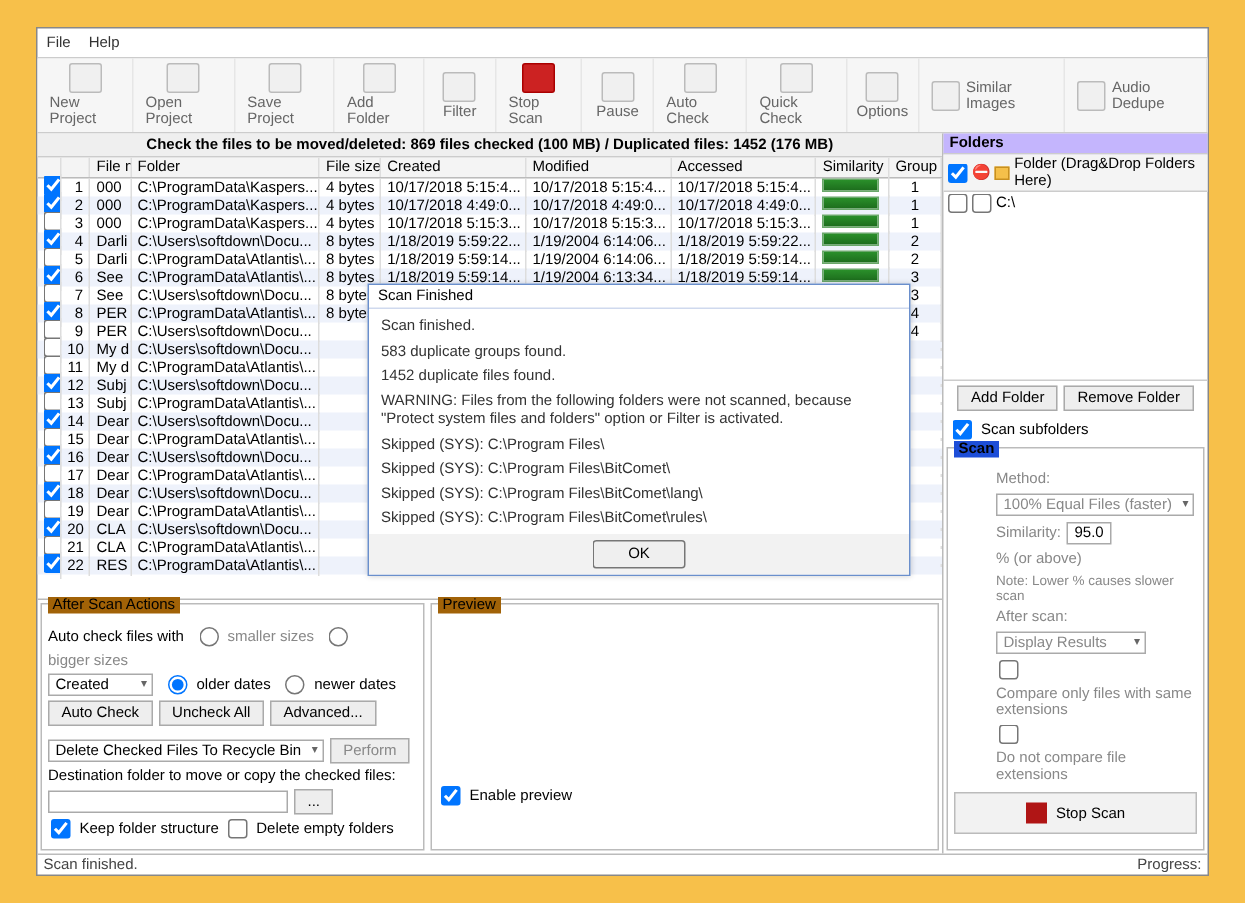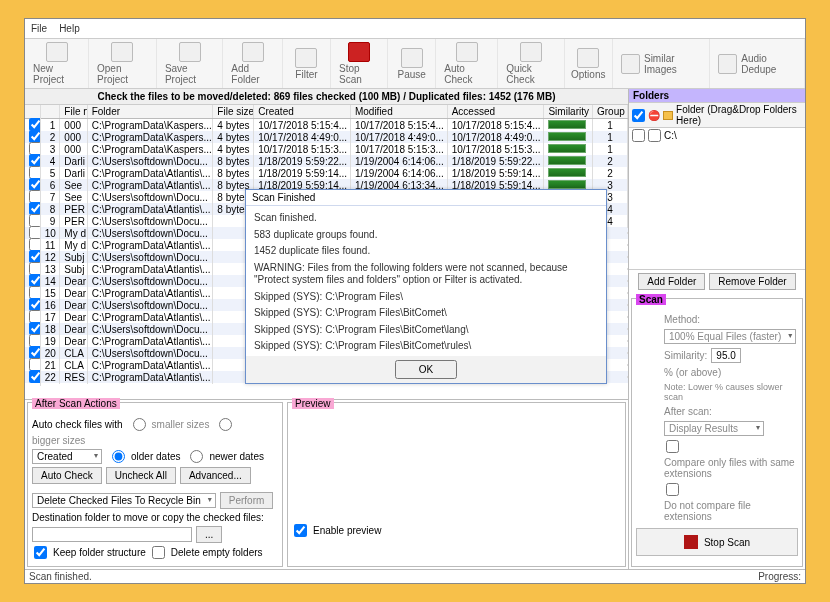--- a/index.html
+++ b/index.html
@@ -37,38 +37,38 @@
 .grow input { margin: 0; }
 .simbar { height: 9px; width: 38px; background: linear-gradient(#2a8f2a,#1d6d1d); border: 1px solid #6aa86a; display: inline-block; }
 .dialog { position: absolute; left: 220px; top: 84px; width: 362px; background: #fff; border: 1px solid #6a8fcc; box-shadow: 0 0 4px rgba(0,0,0,.2); }
 .dlg-title { background: #fff; padding: 2px 6px; border-bottom: 1px solid #cfd9ee; }
 .dlg-body { padding: 6px 8px; background: #fff; color: #333; line-height: 1.25; max-height: 150px; overflow: hidden; }
 .dlg-body p { margin-bottom: 4px; }
 .dlg-foot { text-align: center; padding: 4px; background: #f2f2f2; }
 .dlg-foot button { padding: 2px 22px; }
 .panels { display: flex; border-top: 1px solid #bbb; }
 .panel { border: 1px solid #bbb; margin: 2px; padding: 4px; font-size: 10px; }
-.panel .legend { position: relative; top: -9px; background: #f9a8d4; padding: 0 3px; display: inline-block; }
+.panel .legend { position: relative; top: -9px; background: #a16207; padding: 0 3px; display: inline-block; }
 .panel-left { width: 256px; }
 .panel-prev { flex: 1; }
 .rowline { display: flex; align-items: center; gap: 4px; margin-bottom: 3px; flex-wrap: wrap; }
 .rowline input[type=radio] { margin: 0 2px 0 6px; }
 .rowline input[type=checkbox] { margin: 0 2px; }
 .btn { padding: 2px 8px; background: #eee; border: 1px solid #aaa; }
 .combo { border: 1px solid #aaa; padding: 1px 14px 1px 4px; background: #fff; display: inline-block; position: relative; min-width: 70px; }
 .combo:after { content: "▾"; position: absolute; right: 3px; top: 1px; color: #666; font-size: 8px; }
 .txt { border: 1px solid #aaa; padding: 1px 4px; background: #fff; display: inline-block; min-width: 160px; }
 .statusbar { display: flex; border-top: 1px solid #bbb; padding: 1px 4px; color: #444; }
 .statusbar .s-right { margin-left: auto; }
 .folders-head { font-weight: bold; background: #c4b5fd; padding: 1px 4px; border-bottom: 1px solid #ccc; }
 .foldgrid { flex: 1; border-bottom: 1px solid #ccc; }
 .foldrow { display: flex; align-items: center; padding: 1px 3px; gap: 3px; }
 .foldrow .fic { width: 11px; height: 9px; background: #f5c04a; border: 1px solid #c89020; }
 .scan-panel { border-top: 1px solid #bbb; padding: 4px; }
-.scan-panel .legend { font-weight: bold; background: #d946ef; position: relative; top: -9px; padding: 0 3px; }
+.scan-panel .legend { font-weight: bold; background: #1d4ed8; position: relative; top: -9px; padding: 0 3px; }
 .scan-panel .rowline { margin-bottom: 4px; margin-left: 28px; }
 .gray { color: #888; }
 .stopscan-btn { display: flex; align-items: center; justify-content: center; gap: 6px; border: 1px solid #bbb; padding: 6px 18px; background: #f2f2f2; margin: 6px auto; }
 .stopscan-btn .sq { width: 14px; height: 14px; background: #b01515; }
 </style>
 </head>
 <body>
 
 <div class="app">
 
@@ -493,20 +493,24 @@
         <div class="foldrow">
           <input type="checkbox" style="">
           <input type="checkbox" style="">
           <span>C:\</span>
         </div>
       </div>
       <div class="rowline" style="padding:3px;justify-content:center">
         <span class="btn">Add Folder</span>
         <span class="btn">Remove Folder</span>
       </div>
+      <div class="rowline" style="padding:0 4px">
+          <input type="checkbox" checked="" style="">
+          <span>Scan subfolders</span>
+        </div>
 
       <div class="panel scan-panel">
         <span class="legend">Scan</span>
         <div class="rowline">
             <span class="gray">Method:</span>
             <span class="combo gray" style="min-width:110px">100% Equal Files (faster)</span>
           </div>
         <div class="rowline">
             <span class="gray">Similarity:</span>
             <span class="txt" style="min-width:30px">95.0</span>

